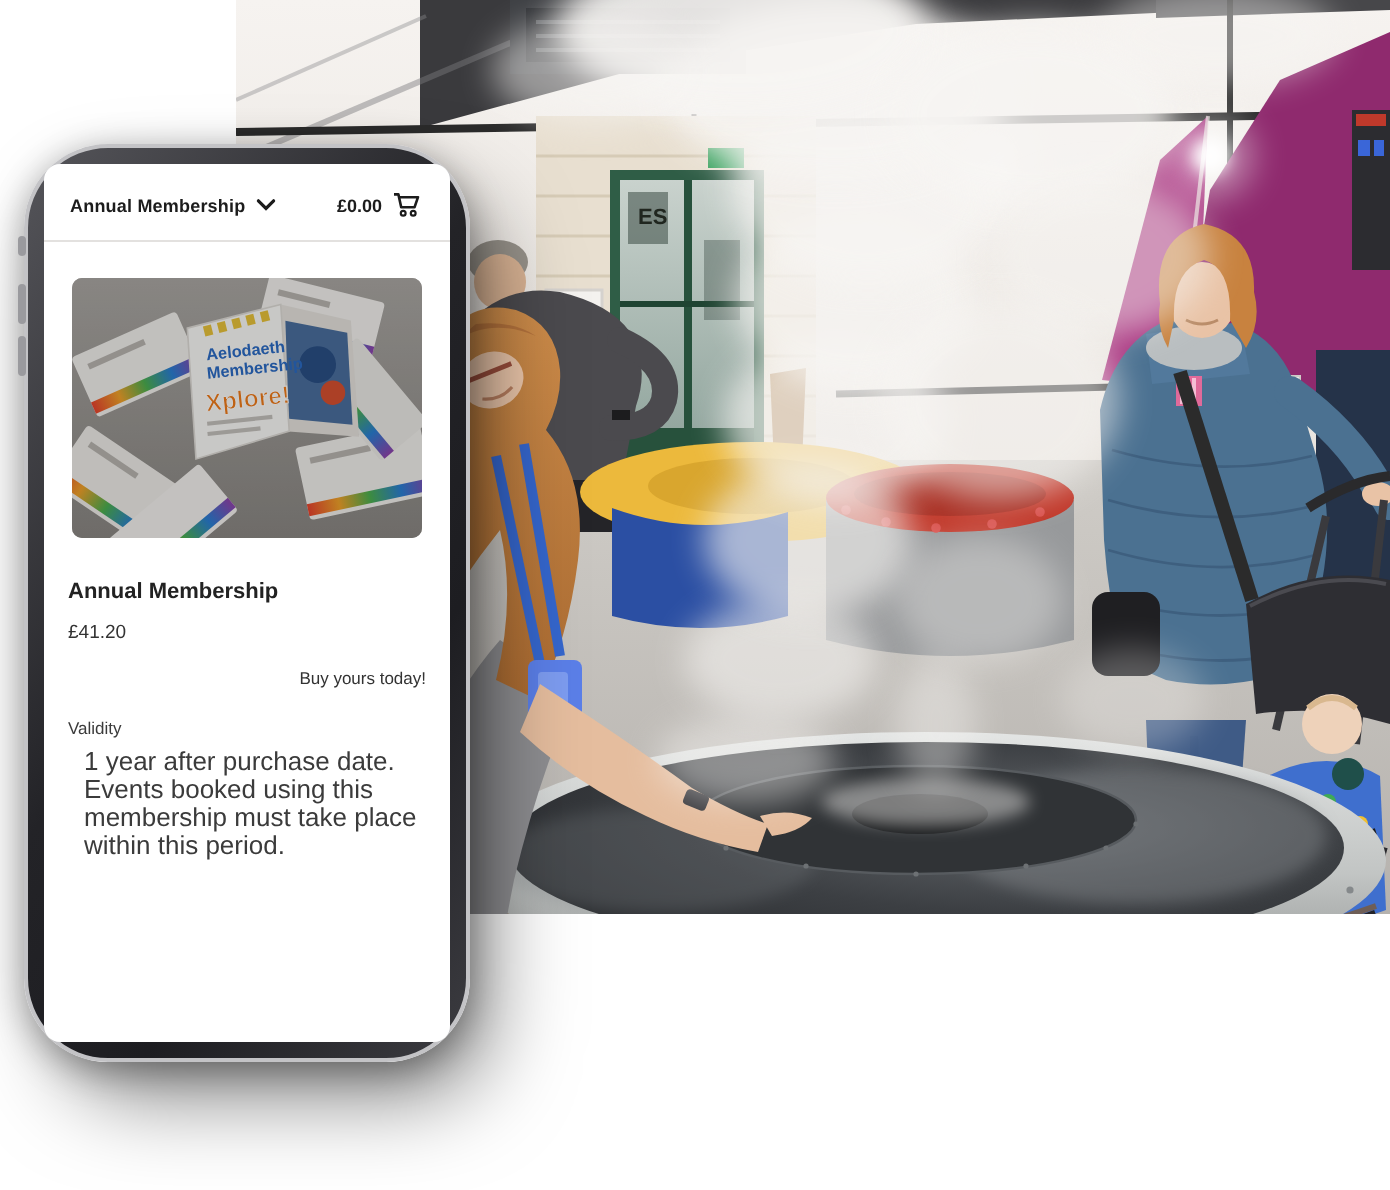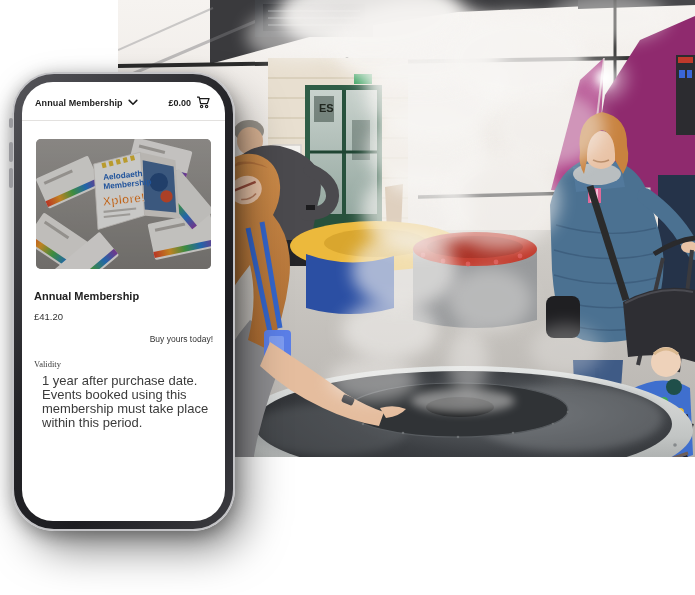--- a/index.html
+++ b/index.html
@@ -14,37 +14,37 @@
   .phone{position:absolute;left:12px;top:72px;width:219px;height:455px;
          border:2px solid #c3c3c6;border-radius:42px;
          background:linear-gradient(125deg,#55555a 0%,#232327 45%,#1d1d21 70%,#3c3c41 100%);
          box-shadow:14px 22px 44px -6px rgba(0,0,0,.5), 0 4px 18px rgba(0,0,0,.35);
          z-index:5;}
   .side-btn{position:absolute;left:-5px;width:4px;border-radius:2px;background:#9a9a9e;}
   .side-btn.b1{top:44px;height:10px;}
   .side-btn.b2{top:68px;height:20px;}
   .side-btn.b3{top:94px;height:20px;}
   .screen{position:absolute;left:8px;top:8px;right:8px;bottom:8px;
-          background:#ffffff;border-radius:31px;overflow:hidden;}
+          background:#ffffff;border-radius:8px;overflow:hidden;}
 
   .ph-header{display:flex;align-items:center;justify-content:space-between;
              padding:14px 15px 10px 13px;}
   .ph-left,.ph-right{display:flex;align-items:center;gap:5px;}
   .ph-title{font-size:9px;font-weight:700;color:#1c1c1c;letter-spacing:.1px;}
   .ph-price{font-size:9px;font-weight:700;color:#1c1c1c;}
   .ph-divider{height:1px;background:#e3e1df;margin:1px 0 0;}
 
   .product-img{margin:18px 14px 0;height:130px;border-radius:5px;overflow:hidden;
                background:#96938f;}
   .product-img svg{display:block;}
 
   .p-title{margin:21px 12px 0;font-size:11px;font-weight:700;color:#222;}
   .p-price{margin:9px 12px 0;font-size:9.5px;color:#333;}
   .p-tagline{margin:12px 12px 0;font-size:8.5px;color:#333;text-align:right;}
-  .p-validity{margin:15px 12px 0;font-size:8.5px;color:#3b3b3b;font-family:Liberation Serif, serif;}
+  .p-validity{margin:15px 12px 0;font-size:8.5px;color:#3b3b3b;}
   .p-validity-body{margin:5px 14px 0 20px;font-size:13px;line-height:14px;color:#3b3b3b;}
 
   .plans{margin-top:26px;background:#ebeae8;padding:20px 0 40px 12px;}
   .plans-heading{font-size:10px;font-weight:700;color:#222;}
   .plan-card{margin:13px 5px 0 2px;background:#fff;border-radius:9px;
              padding:12px 10px 18px 13px;box-shadow:0 1px 3px rgba(0,0,0,.06);}
   .plan-name{font-size:9.5px;font-weight:700;color:#1d1d1d;}
   .plan-desc{margin-top:8px;font-size:9px;color:#333;}
 
   .icon{display:inline-block;line-height:0;}

